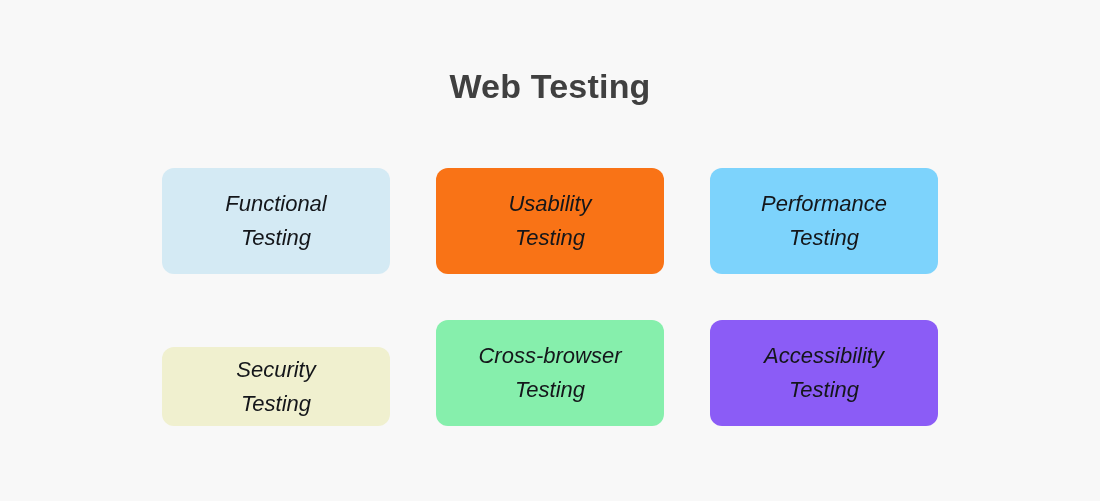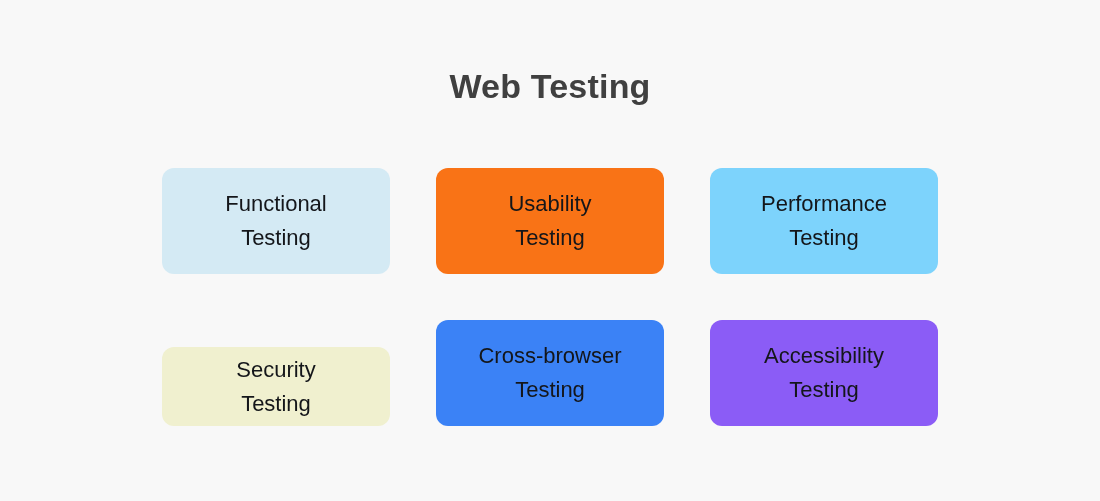--- a/index.html
+++ b/index.html
@@ -43,20 +43,21 @@
     row-gap: 46px;
   }
   .card {
     border-radius: 12px;
     display: flex;
     align-items: center;
     justify-content: center;
     text-align: center;
     box-sizing: border-box;
     padding: 6px 10px;
+    font-style: italic;
   }
   .card-label {
     font-size: 22px;
     line-height: 34px;
     color: #14161a;
     font-weight: normal;
     white-space: pre-line;
   }
 </style>
 </head>
@@ -81,21 +82,21 @@
     <div class="card" style="background: #7dd3fc;">
       <span class="card-label">Performance
 Testing</span>
     </div>
 
     <div class="card" style="background: rgb(240, 240, 207); margin-top: 27px;">
       <span class="card-label">Security
 Testing</span>
     </div>
 
-    <div class="card" style="background: #3b82f6;">
+    <div class="card" style="background: #86efac;">
       <span class="card-label">Cross-browser
 Testing</span>
     </div>
 
     <div class="card" style="background: #8b5cf6;">
       <span class="card-label">Accessibility
 Testing</span>
     </div>
 
   </div>

